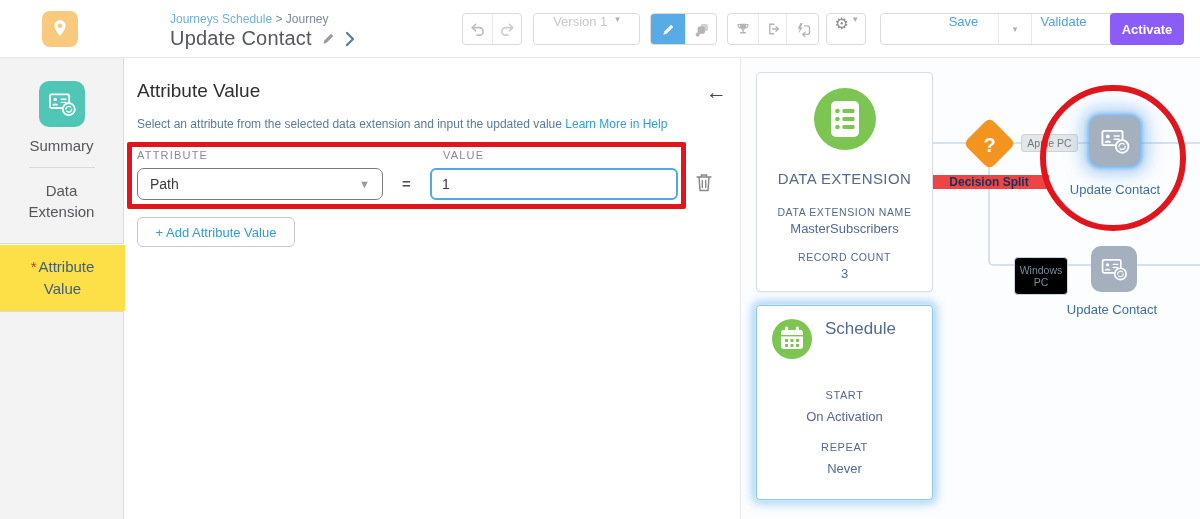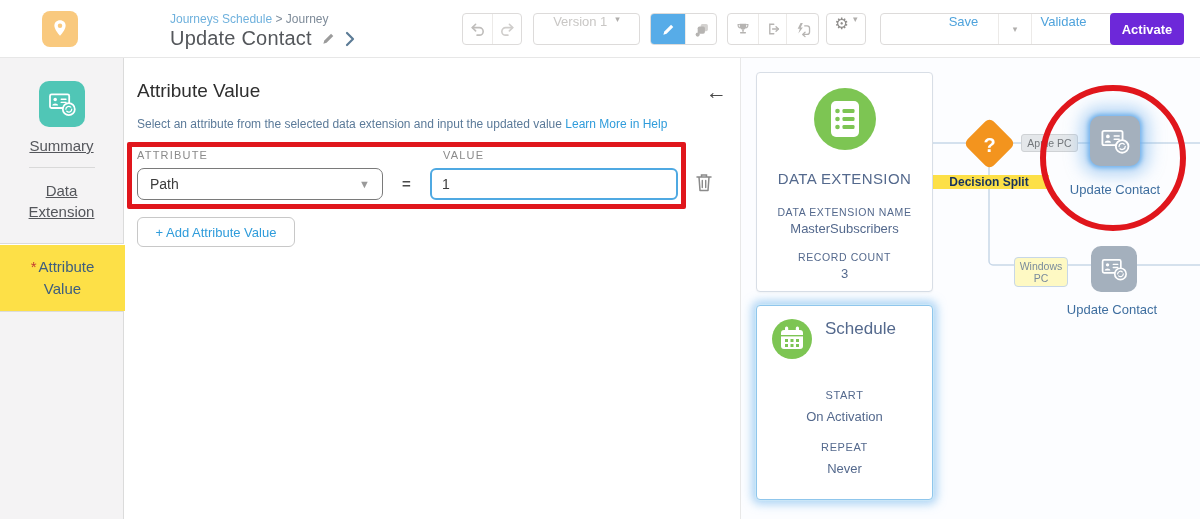--- a/index.html
+++ b/index.html
@@ -14,30 +14,30 @@
   .title-row { position:absolute; left:170px; top:27px; display:flex; align-items:center; gap:9px; }
   .hdr-title { font-size:20px; color:#54575B; letter-spacing:.2px; }
 
   .tb-group { position:absolute; top:13px; height:32px; display:flex; align-items:stretch; border:1px solid #DDDBDA; border-radius:4px; background:#fff; }
   .tb-btn { display:flex; align-items:center; justify-content:center; border-left:1px solid #ECEAE8; cursor:pointer; }
   .tb-btn:first-child { border-left:none; }
   .tb-btn.blue { background:#57ACE8; border-radius:3px 0 0 3px; }
   .tb-text { font-size:13px; display:flex; align-items:flex-start; justify-content:center; }
   .dis { color:#C9C7C5; }
   .blue-text { color:#4FA3DC; }
-  .activate-btn { position:absolute; left:1110px; top:13px; width:74px; height:32px; background:#6d28d9; border-radius:4px; color:#fff; font-size:13px; font-weight:bold; display:flex; align-items:center; justify-content:center; cursor:pointer; }
+  .activate-btn { position:absolute; left:1110px; top:13px; width:74px; height:32px; background:#8b5cf6; border-radius:4px; color:#fff; font-size:13px; font-weight:bold; display:flex; align-items:center; justify-content:center; cursor:pointer; }
   .caret { font-size:9px; color:#B0AEAC; }
 
   
   .sidebar { position:absolute; left:0; top:58px; width:125px; height:461px; background:#fff; }
   .sb-block1 { position:absolute; left:0; top:0; width:124px; height:186px; background:#F4F3F4; border-right:1px solid #DBDBDB; border-bottom:1px solid #DBDBDB; text-align:center; }
   .sb-active { position:absolute; left:0; top:187px; width:125px; height:66px; background:#fde047; display:flex; align-items:center; justify-content:center; }
   .sb-block2 { position:absolute; left:0; top:253px; width:124px; height:208px; background:#F4F3F4; border-right:1px solid #DBDBDB; border-top:1px solid #DBDBDB; }
   .sb-icon { margin:23px auto 10px auto; width:46px; height:46px; border-radius:10px; background:#50C6B6; display:flex; align-items:center; justify-content:center; }
-  .sb-label { font-size:15px; color:#54565B;text-decoration:underline; }
+  .sb-label { font-size:15px; color:#54565B; }
   .sb-div { width:66px; height:1px; background:#D9D9D9; margin:13px auto 12px auto; }
   .sb-wrap { width:86px; margin:0 auto; line-height:21px; }
   .sb-active-label { font-size:15px; color:#3E5E7E; width:90px; text-align:center; line-height:22px; }
   .req { color:#C23934; margin-right:2px; }
 
   
   .main { position:absolute; left:125px; top:58px; width:615px; height:461px; background:#fff; }
   .panel-title { position:absolute; left:12px; top:22px; font-size:19px; color:#2E2E2E; }
   .back-arrow { position:absolute; left:581px; top:22px; font-size:21px; color:#4A4A4A; cursor:pointer; }
   .panel-desc { position:absolute; left:12px; top:59px; font-size:12px; color:#5B7A99; white-space:nowrap; }
@@ -50,23 +50,23 @@
   .equals { position:absolute; left:277px; top:117px; font-size:15px; font-weight:bold; color:#4A4A4A; }
   .val-input { position:absolute; left:305px; top:110px; width:248px; height:32px; border:2px solid #4FA9E2; border-radius:6px; padding:0 10px; font-size:14px; color:#3C3C3C; font-family:"Liberation Sans",sans-serif; outline:none; }
   .trash { position:absolute; left:570px; top:114px; cursor:pointer; }
   .add-btn { position:absolute; left:12px; top:159px; width:158px; height:30px; border:1px solid #C8C8C8; border-radius:6px; background:#fff; color:#2F9CDB; font-size:13px; display:flex; align-items:center; justify-content:center; cursor:pointer; }
 
   
   .canvas { position:absolute; left:740px; top:58px; width:460px; height:461px; background:#FCFDFF; border-left:1px solid #E8E8E8; }
   .cv-lines { position:absolute; left:0; top:0; }
   .diamond { position:absolute; left:230px; top:67px; width:37px; height:37px; background:#F3941E; border-radius:6px; transform:rotate(45deg); z-index:2; cursor:pointer; }
   .diamond-q { position:absolute; left:230px; top:70px; width:37px; height:37px; z-index:3; color:#fff; font-size:20px; font-weight:bold; text-align:center; line-height:34px; cursor:pointer; }
-  .ds-label { position:absolute; left:188px; top:117px; width:120px; text-align:center; font-size:12px; font-weight:bold; color:#16325C; background:#fde047; z-index:2; }
+  .ds-label { position:absolute; left:188px; top:117px; width:120px; text-align:center; font-size:12px; font-weight:bold; color:#16325C; background:#ef4444; z-index:2; }
   .pill-top { position:absolute; left:280px; top:76px; width:57px; height:18px; background:#E4E7EA; border:1px solid #CFD2D5; border-radius:3px; font-size:10.5px; color:#73777B; display:flex; align-items:center; justify-content:center; z-index:2; }
-  .pill-bottom { position:absolute; left:273px; top:199px; width:54px; height:30px; background:#fef9c3; border:1px solid #C7D7E7; border-radius:4px; font-size:10.5px; color:#7A8B9C; display:flex; align-items:center; justify-content:center; text-align:center; line-height:12px; z-index:2; }
+  .pill-bottom { position:absolute; left:273px; top:199px; width:54px; height:38px; background:#000000; border:1px solid #C7D7E7; border-radius:4px; font-size:10.5px; color:#7A8B9C; display:flex; align-items:center; justify-content:center; text-align:center; line-height:12px; z-index:2; }
   .node { width:50px; height:50px; border-radius:10px; background:#A4B0BD; display:flex; align-items:center; justify-content:center; z-index:3; cursor:pointer; }
   .node1 { position:absolute; left:349px; top:58px; box-shadow:0 0 4px 2px rgba(110,175,235,.95), 0 0 16px 9px rgba(110,175,235,.5); }
   .node2 { position:absolute; left:350px; top:188px; width:46px; height:46px; }
   .node-label { position:absolute; width:130px; text-align:center; font-size:13px; color:#3E6E9F; z-index:3; }
   .red-circle { position:absolute; left:299px; top:27px; width:146px; height:146px; border:6px solid #E0161C; border-radius:50%; z-index:6; pointer-events:none; }
 
   
   .card { position:absolute; left:15px; width:177px; background:#fff; border-radius:4px; text-align:center; color:#54698D; z-index:4; }
   .de-card { top:14px; height:220px; border:1px solid #D8DEE6; box-shadow:0 1px 2px rgba(0,0,0,.04); }
   .de-circle { width:62px; height:62px; border-radius:50%; background:#7DC553; margin:15px auto 0 auto; display:flex; align-items:center; justify-content:center; }

